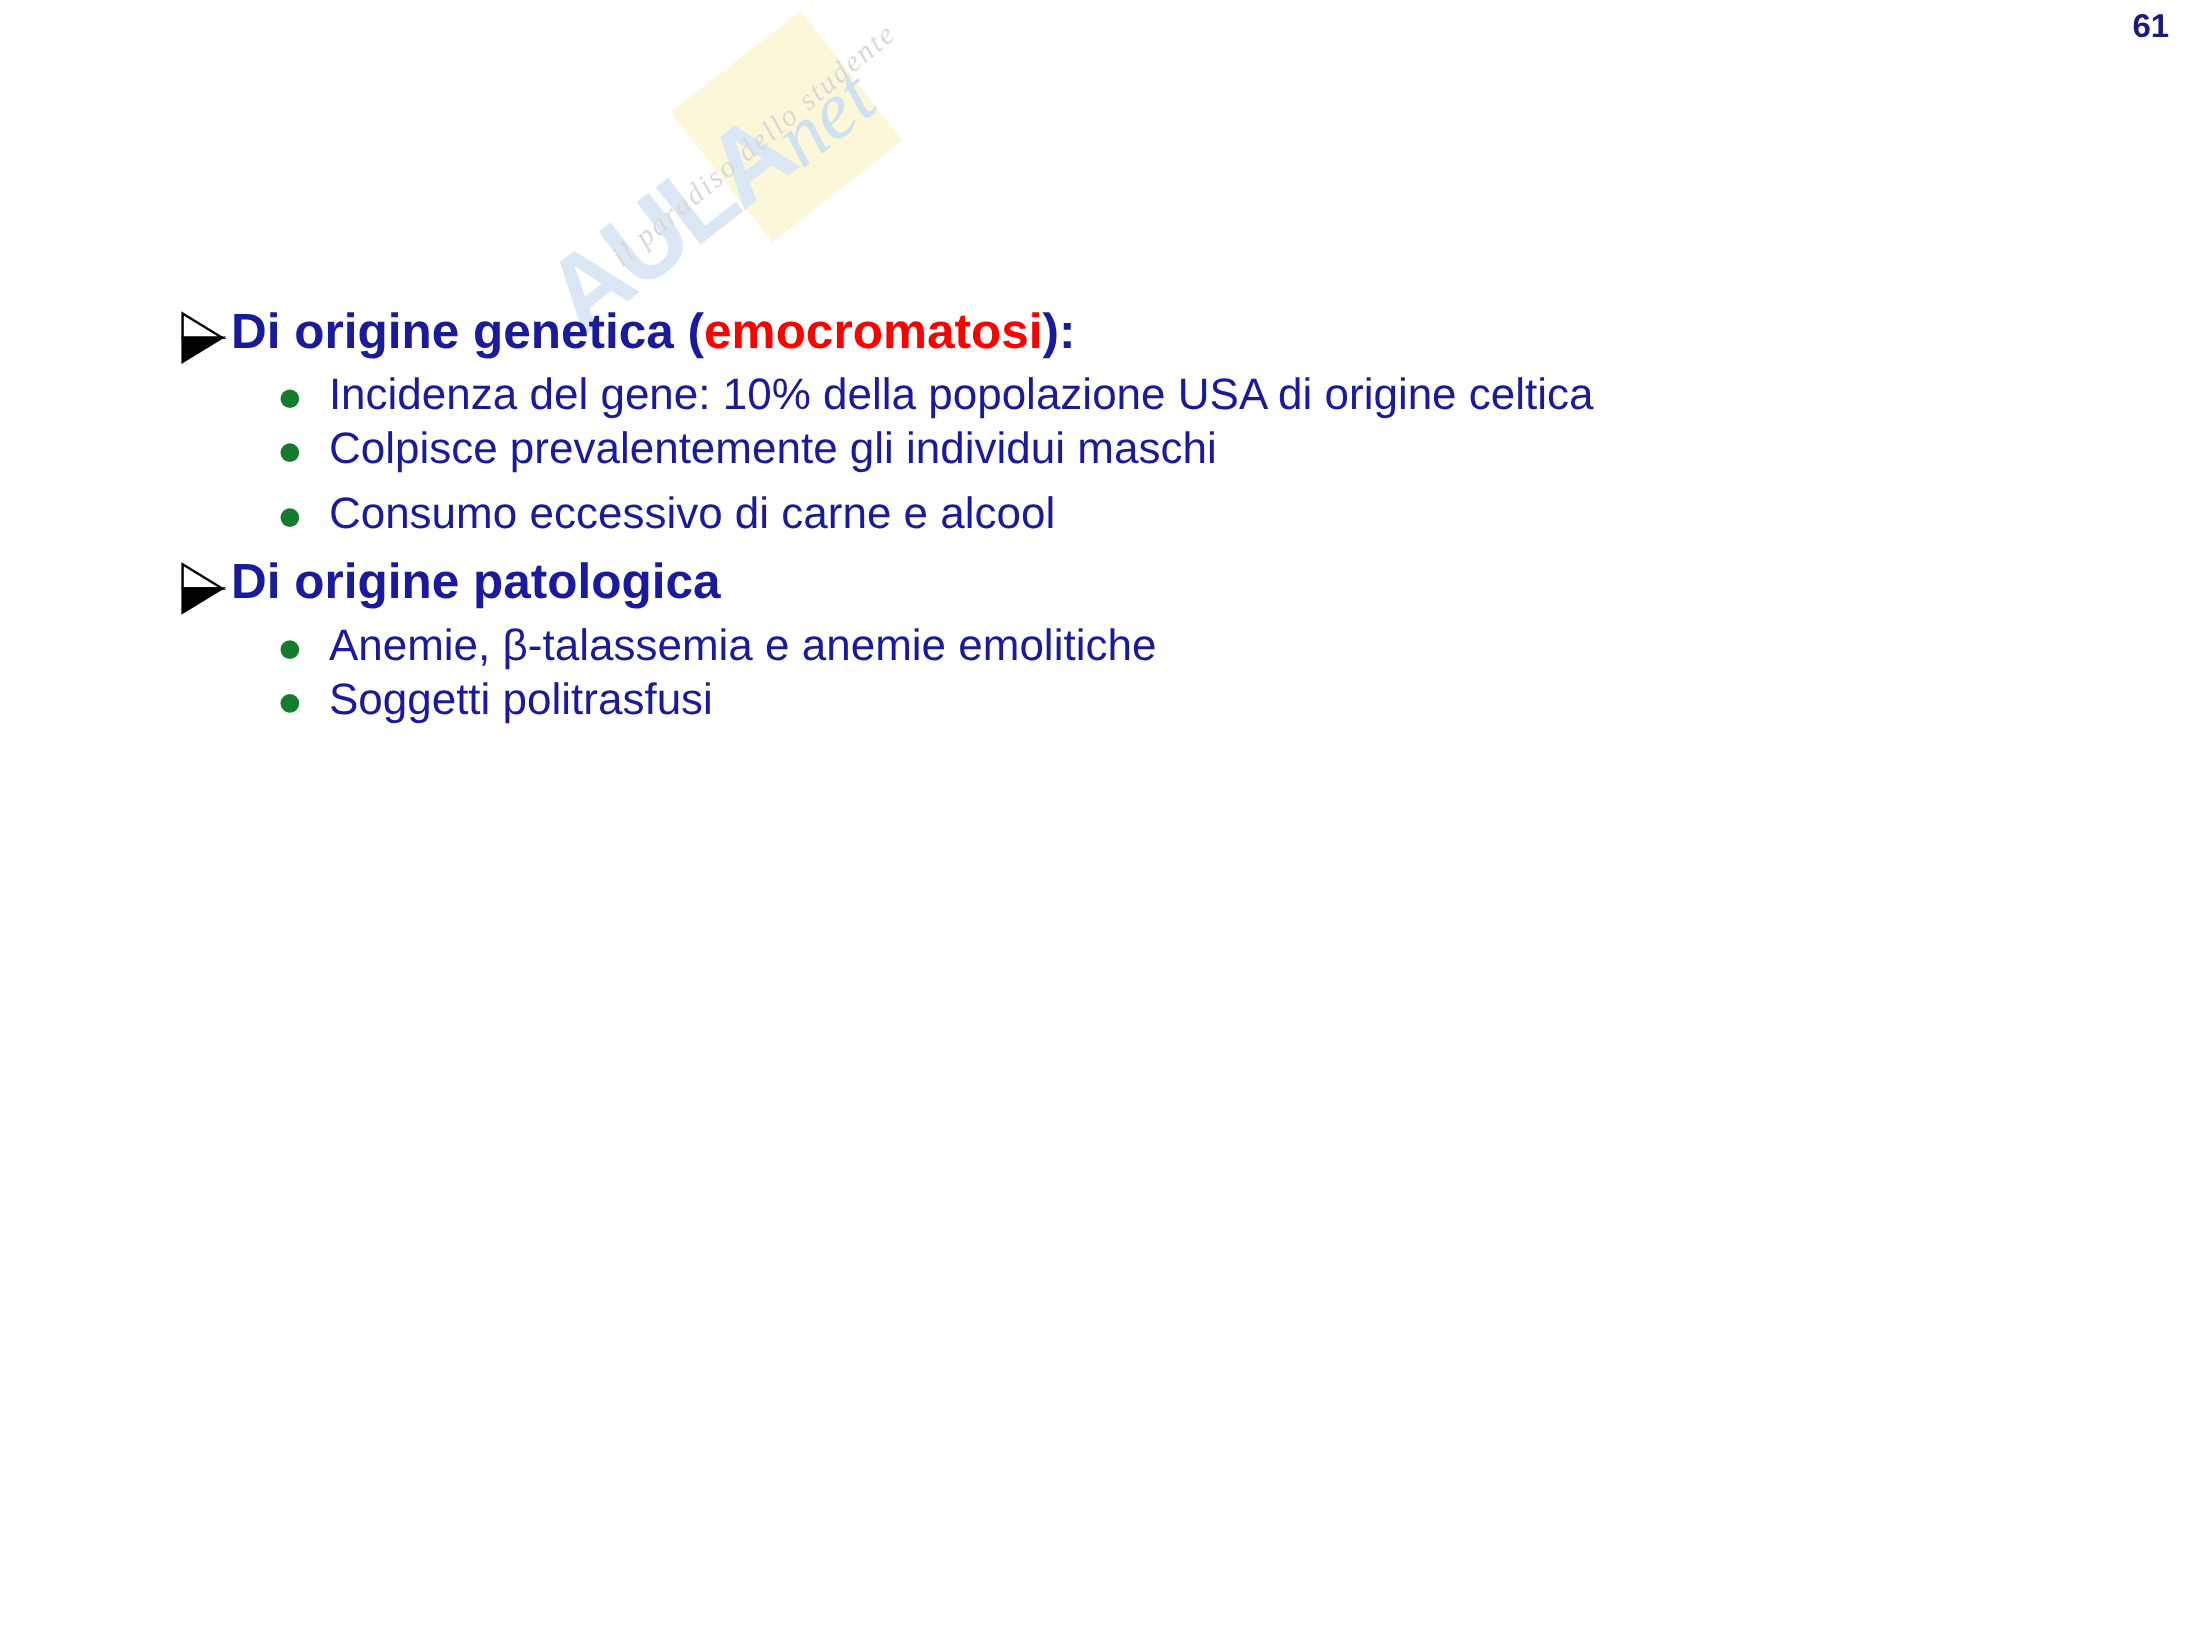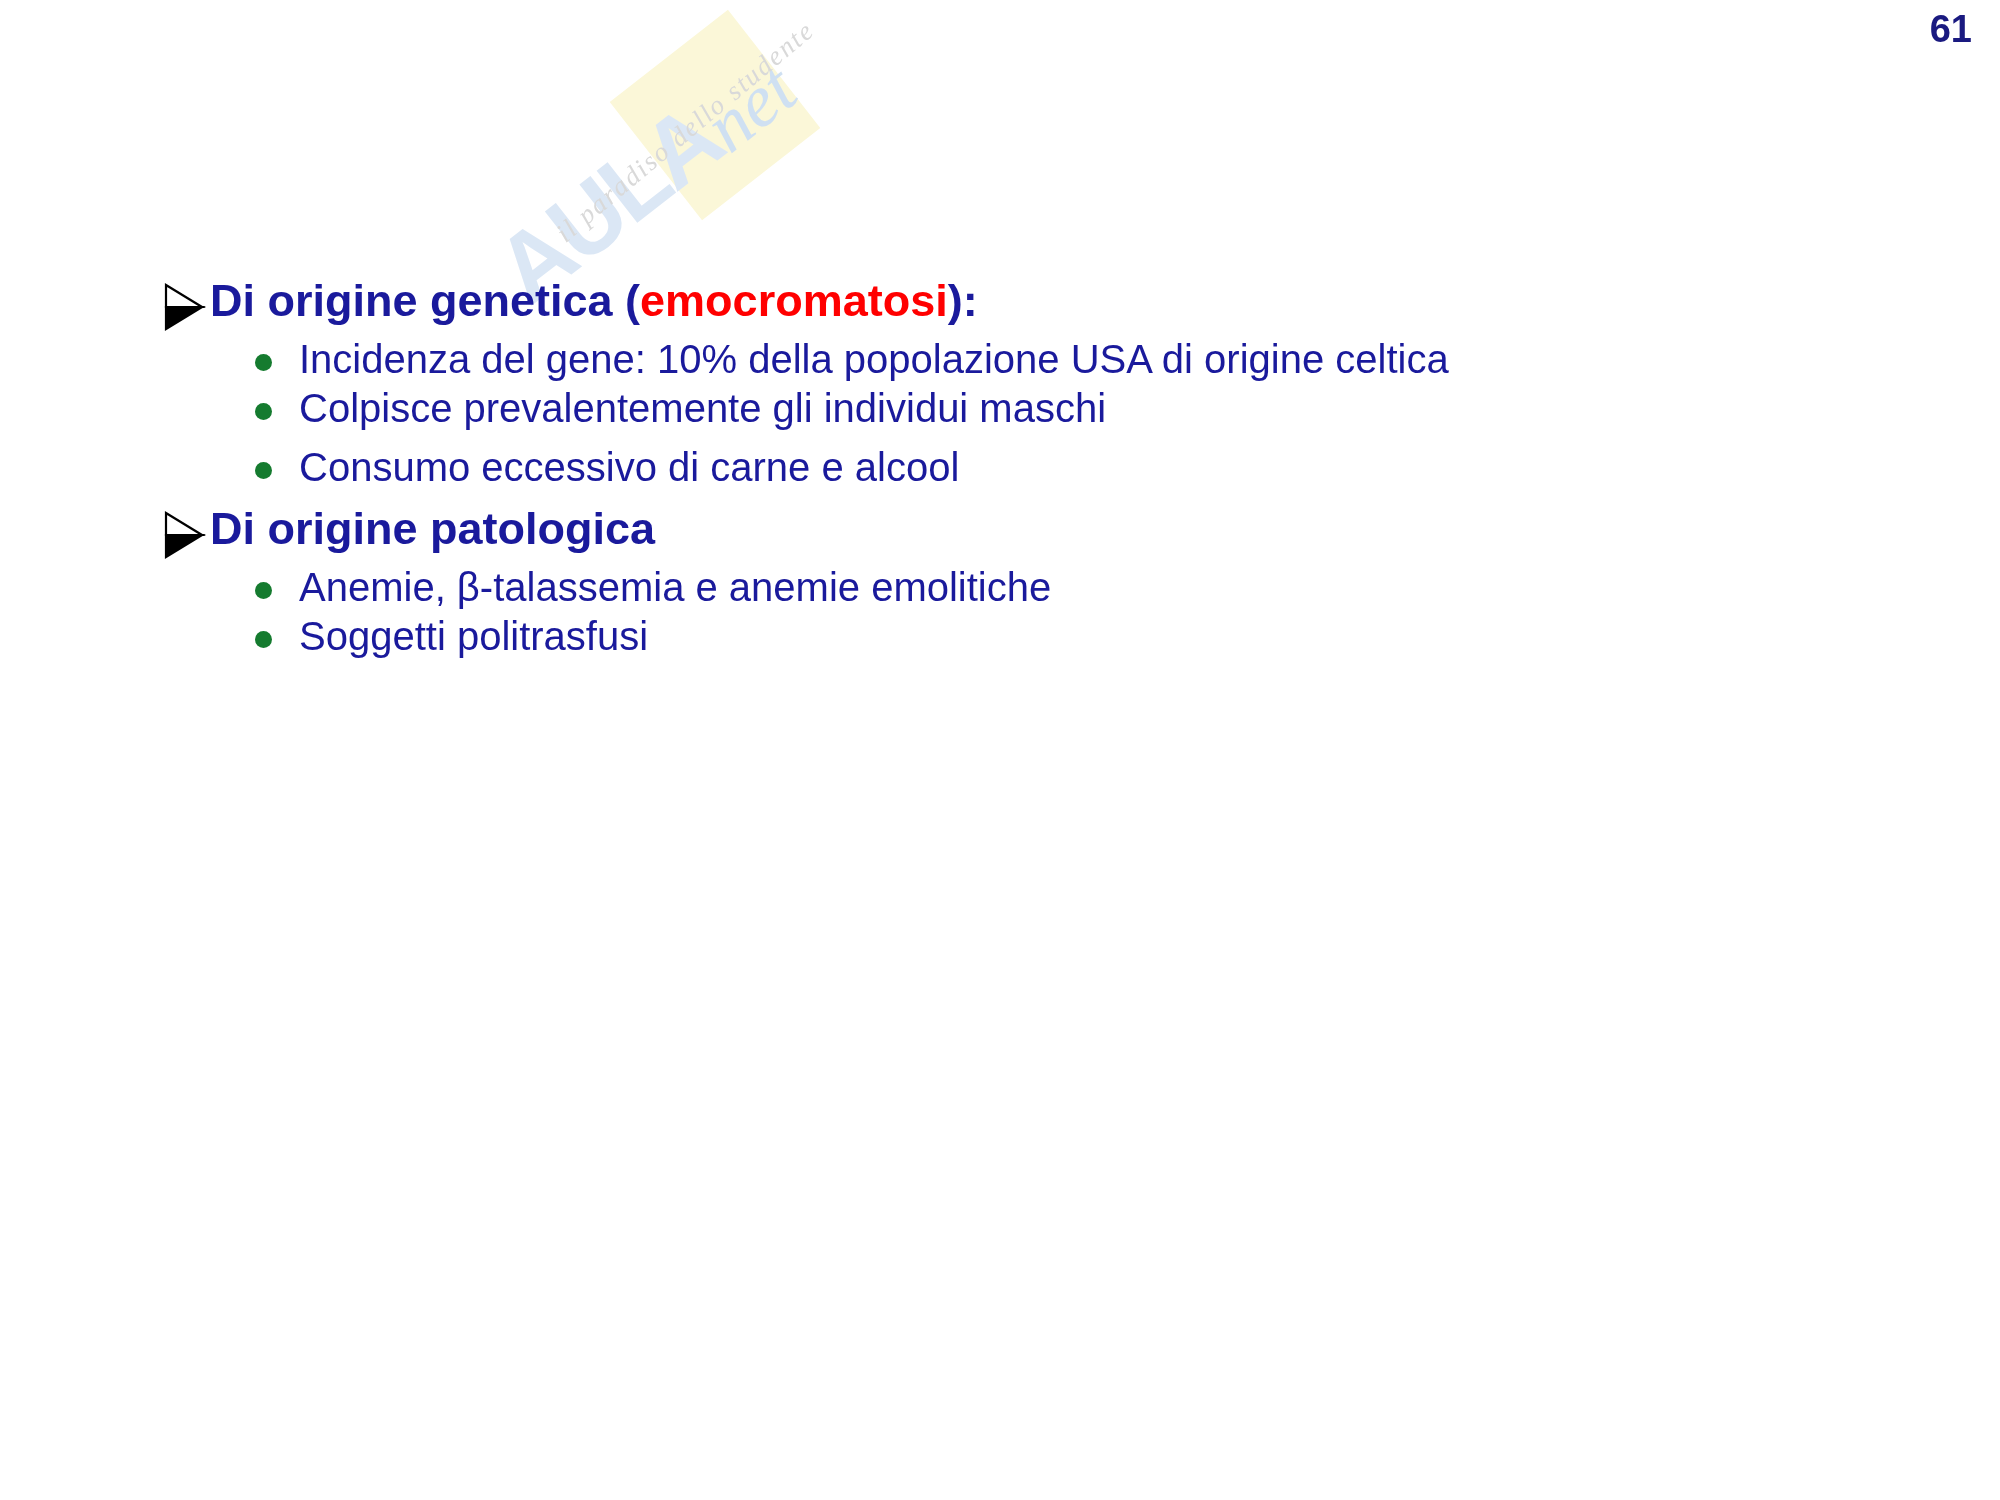--- a/index.html
+++ b/index.html
@@ -78,21 +78,21 @@
     transform-origin: left top;
     white-space: nowrap;
     letter-spacing: 2px;
   }
 
   
   #page-number {
     position: absolute;
     right: 28px;
     top: 8px;
-    font-size: 38px;
+    font-size: 30px;
     font-weight: bold;
     color: #1a1a80;
     z-index: 4;
   }
 
   
   #slide-title {
     position: absolute;
     left: 0;
     top: 128px;

